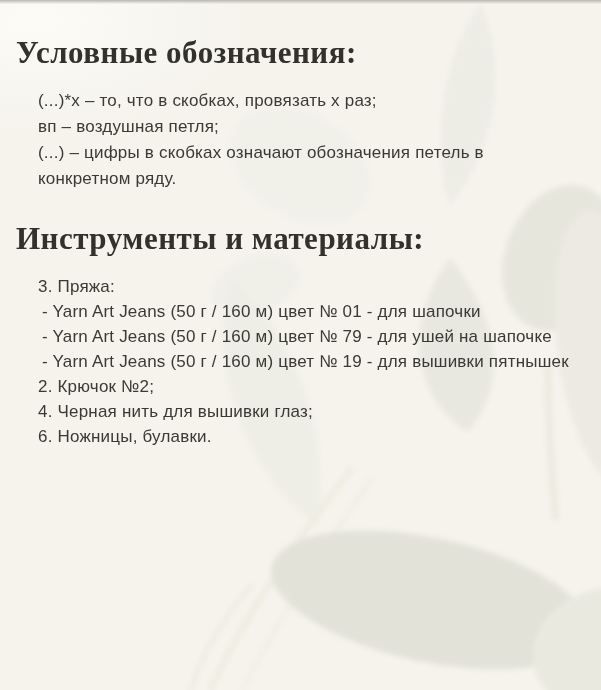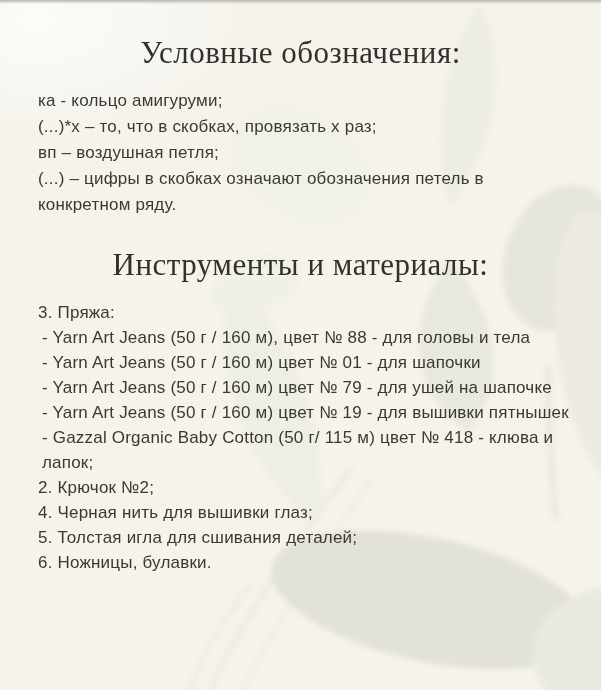--- a/index.html
+++ b/index.html
@@ -19,26 +19,26 @@
     background:linear-gradient(#b7b5ae, rgba(245,243,236,0));
     z-index:2;
   }
   .bg-leaves{
     position:absolute; top:0; left:0; width:601px; height:690px;
     z-index:0; pointer-events:none;
   }
   .content{ position:relative; z-index:1; }
   .section-title{
     font-family:"Liberation Serif", serif;
-    font-weight:400;
+    font-weight:700;
     font-size:31px;
     line-height:38px;
     letter-spacing:.5px;
     color:#33312c;
-    text-align:center;
+    text-align:left;
     margin:16px;
   }
   .legend-title{ margin-top:34px; }
   .materials-title{ margin-top:28px; }
   .text-list{
     list-style:none;
     margin:12px 0 0 0;
     padding:0 0 0 38px;
     font-size:17px;
     letter-spacing:.2px;
@@ -91,37 +91,33 @@
 
       <ellipse cx="618" cy="655" rx="85" ry="68" fill="#eae9e0"></ellipse>
     </g>
   </svg>
 
   <div class="content">
 
     <section>
       <h1 class="section-title legend-title">Условные обозначения:</h1>
       <ul class="text-list legend-list">
-        <li>ка - кольцо амигуруми;</li>
         <li>(...)*х – то, что в скобках, провязать х раз;</li>
         <li>вп – воздушная петля;</li>
         <li>(...) – цифры в скобках означают обозначения петель в конкретном ряду.</li>
       </ul>
     </section>
 
     <section>
       <h1 class="section-title materials-title">Инструменты и материалы:</h1>
       <ul class="text-list materials-list">
         <li>3. Пряжа:</li>
-        <li class="sub">- Yarn Art Jeans (50 г / 160 м), цвет № 88 - для головы и тела</li>
         <li class="sub">- Yarn Art Jeans (50 г / 160 м) цвет № 01 - для шапочки</li>
         <li class="sub">- Yarn Art Jeans (50 г / 160 м) цвет № 79 - для ушей на шапочке</li>
         <li class="sub">- Yarn Art Jeans (50 г / 160 м) цвет № 19 - для вышивки пятнышек</li>
-        <li class="sub">- Gazzal Organic Baby Cotton (50 г/ 115 м) цвет № 418 - клюва и лапок;</li>
         <li>2. Крючок №2;</li>
         <li>4. Черная нить для вышивки глаз;</li>
-        <li>5. Толстая игла для сшивания деталей;</li>
         <li>6. Ножницы, булавки.</li>
       </ul>
     </section>
 
   </div>
 </div>
 
 </body></html>

